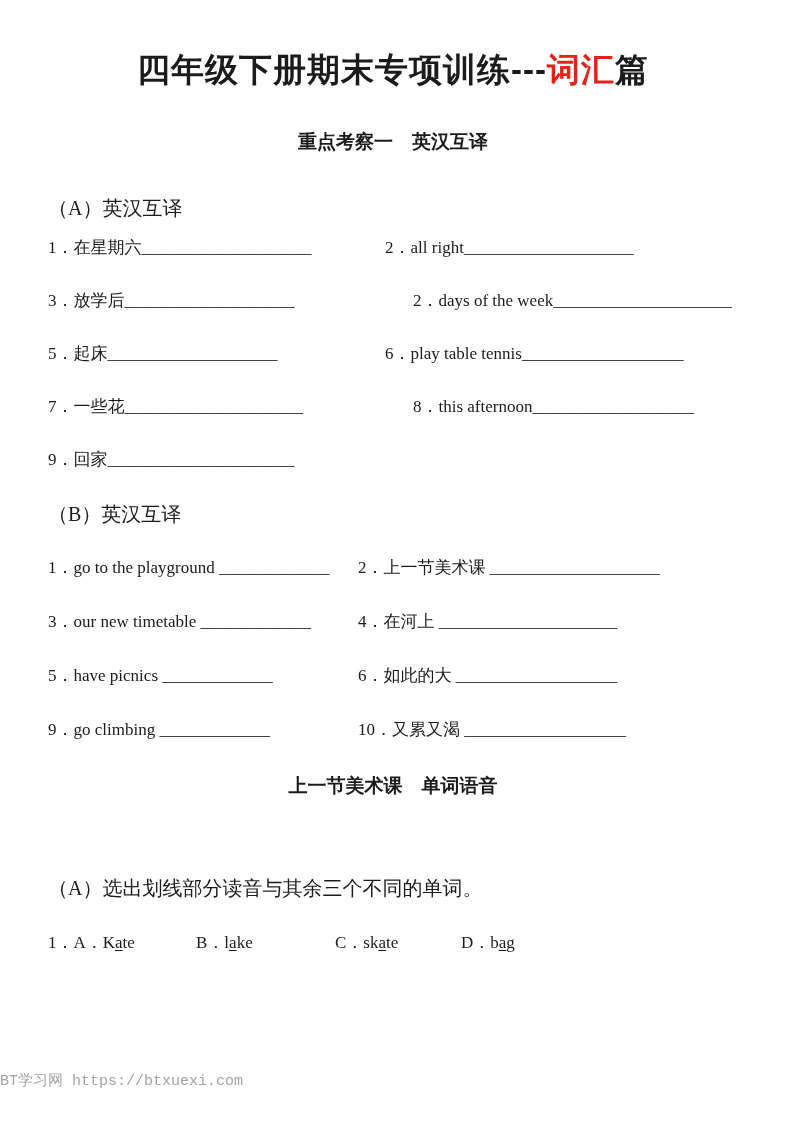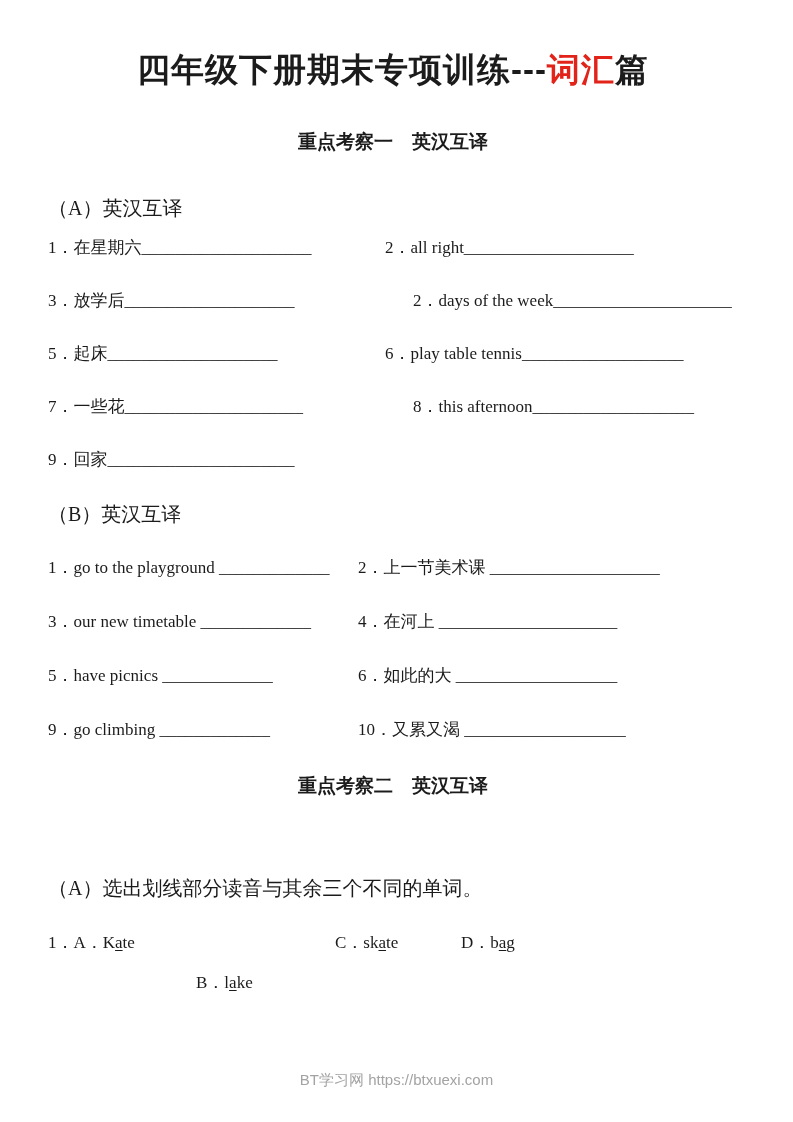--- a/index.html
+++ b/index.html
@@ -55,28 +55,28 @@
   .cell-right.indent { padding-left:28px; }
   .blank { letter-spacing:0; }
   .q-row {
     display:flex;
     margin-top:31px;
     font-size:17px;
     line-height:24px;
     white-space:pre;
   }
   .q-opt1 { width:148px; flex:none; }
-  .q-opt2 { width:139px; flex:none;margin-top:40px; }
+  .q-opt2 { width:139px; flex:none; }
   .q-opt3 { width:126px; flex:none; }
   .uline { text-decoration:underline; text-underline-offset:2px; }
   .footer {
     position:absolute;
     left:0; right:0; bottom:32px;
-    text-align:center;
-    font-family:Liberation Sans, sans-serif;
+    text-align:left;
+    font-family:Liberation Mono, monospace;
     font-size:15px;
     color:#a3a3a3;
   }
 </style>
 </head>
 <body>
 
 <div class="page">
 
   <div class="doc-title"><span>四年级下册期末专项训练---</span><span class="title-hl" style="color: rgb(226, 35, 26);">词汇</span><span>篇</span></div>
@@ -117,21 +117,21 @@
   </div>
   <div class="row rowB">
     <div class="cellB-left"><span>5．have picnics</span><span class="blank"> _____________</span></div>
     <div class="cell-right"><span>6．如此的大</span><span class="blank"> ___________________</span></div>
   </div>
   <div class="row rowB">
     <div class="cellB-left"><span>9．go climbing</span><span class="blank"> _____________</span></div>
     <div class="cell-right"><span>10．又累又渴</span><span class="blank"> ___________________</span></div>
   </div>
 
-  <div class="sec-heading second">重点考察二　英汉互译</div>
+  <div class="sec-heading second">上一节美术课　单词语音</div>
 
   <div class="part-label phonics-label">（A）选出划线部分读音与其余三个不同的单词。</div>
 
   <div class="q-row">
     <div class="q-opt1"><span>1．</span><span>A．</span><span><span>K</span><span class="uline">a</span><span>te</span></span></div>
     <div class="q-opt2"><span>B．</span><span><span>l</span><span class="uline">a</span><span>ke</span></span></div>
     <div class="q-opt3"><span>C．</span><span><span>sk</span><span class="uline">a</span><span>te</span></span></div>
     <div class="q-opt4"><span>D．</span><span><span>b</span><span class="uline">a</span><span>g</span></span></div>
   </div>
 

